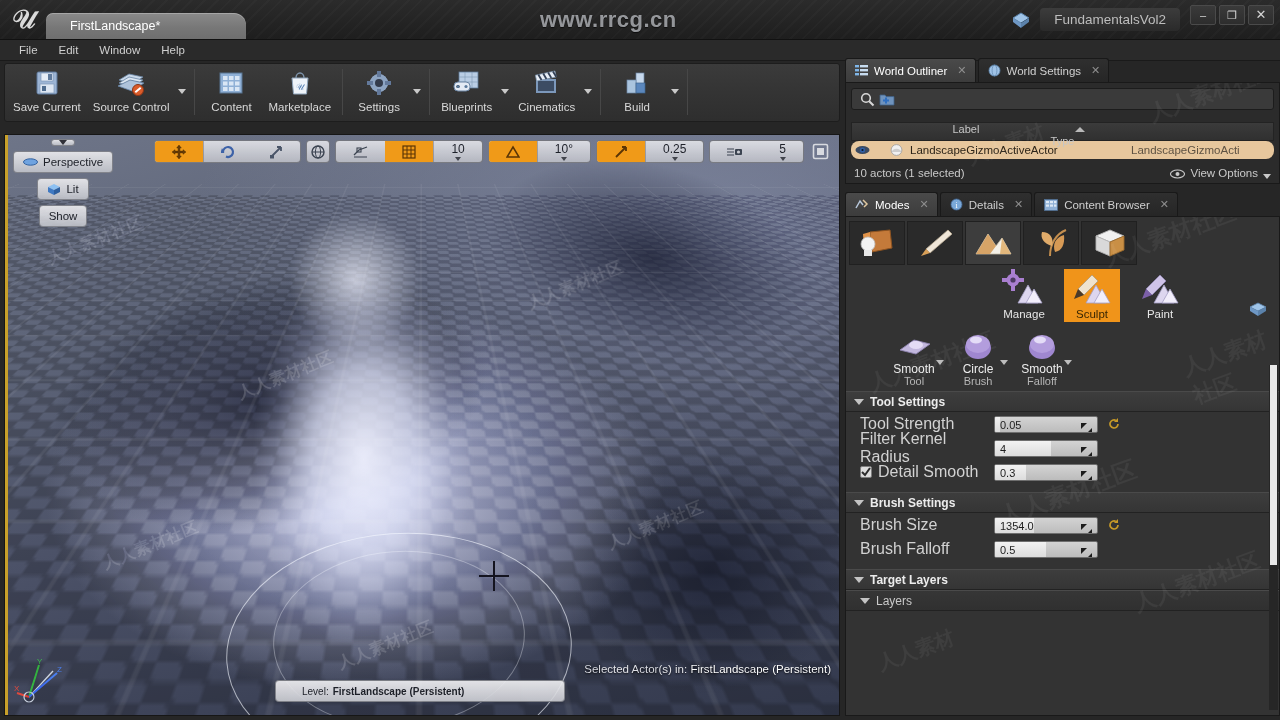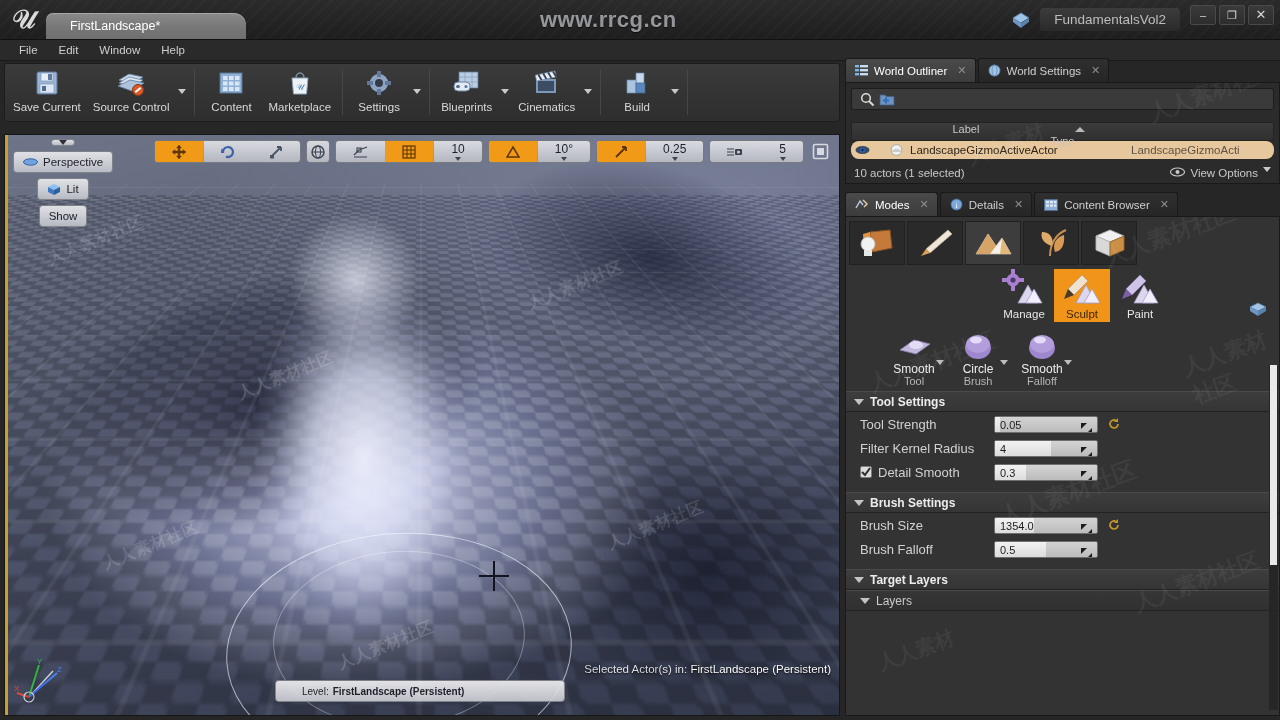--- a/index.html
+++ b/index.html
@@ -273,33 +273,33 @@
     display:flex; align-items:center; height:18px; margin:0 5px;
     background:#e7c79d; color:#2c2418; font-size:11.5px;border-radius:8px;
   }
   .outl-row .eye { width:22px; display:flex; align-items:center; justify-content:center; }
   .outl-row .lbl { width:258px; display:flex; align-items:center; gap:6px; }
   .outl-row .typ { flex:1; color:#5f5343; overflow:hidden; white-space:nowrap; }
   .outl-foot {
     display:flex; align-items:center; justify-content:space-between;
     height:22px; margin:3px 8px 0 8px; color:#c9c9c9; font-size:11.5px;
   }
-  .outl-foot .vo { display:flex; align-items:flex-start; gap:5px; }
+  .outl-foot .vo { display:flex; align-items:flex-end; gap:5px; }
 
   .modes { top:192px; height:524px; }
   .modes-body { background:#333333; border:1px solid #191919; height:500px; position:relative; overflow:hidden;}
 
   .mode-icons { display:flex; gap:2px; padding:4px 3px 0 3px; }
   .mode-ic {
     width:56px; height:44px; background:#2a2a2a; border:1px solid #202020;
     display:flex; align-items:center; justify-content:center;
   }
   .mode-ic.sel { background:#3d3d3d; }
 
-  .lsmodes { display:flex; align-items:flex-end; gap:2px; padding:4px 0 0 150px; position:relative; }
+  .lsmodes { display:flex; align-items:flex-end; gap:12px; padding:4px 0 0 150px; position:relative; }
   .lsmode {
     width:56px; padding-bottom:2px;
     display:flex; flex-direction:column; align-items:center;
   }
   .lsmode.active { background:#f0941a; }
   .lsmode .t { font-size:11.5px; color:#e6e6e6; margin-top:-1px; }
   .lsmode.active .t { color:#3a2703; }
   .tri-right { position:absolute; right:10px; bottom:2px; width:22px; height:22px; }
 
   .tools-row { display:flex; gap:0px; padding:8px 0 4px 36px; align-items:flex-start; }
@@ -312,21 +312,21 @@
   .section-hdr {
     display:flex; align-items:center; gap:6px; height:21px;
     background: linear-gradient(180deg,#3d3d3d,#353535);
     border-top:1px solid #4a4a4a; border-bottom:1px solid #222;
     padding-left:8px; color:#ececec; font-size:12px; font-weight:bold;
   }
   .section-hdr.sub { font-weight:normal; color:#cacaca; background:linear-gradient(180deg,#363636,#303030); padding-left:14px;}
   .tri { width:0;height:0; border-left:5px solid transparent;border-right:5px solid transparent;border-top:6px solid #c4c4c4; }
 
   .prop-row { display:flex; align-items:center; height:24px; padding-left:14px; }
-  .prop-row .pl { width:134px; color:#d2d2d2; font-size:13px; display:flex; align-items:center; gap:6px;}
+  .prop-row .pl { width:134px; color:#d2d2d2; font-size:16px; display:flex; align-items:center; gap:6px;}
   .prop-row .pchk {
     width:12px; height:12px; background:#dcdcdc; border:1px solid #7d7d7d; border-radius:2px;
     display:flex; align-items:center; justify-content:center;
   }
   .numfield {
     position:relative; width:104px; height:17px;
     background: linear-gradient(180deg,#d3d3d3,#bcbcbc);
     border:1px solid #6e6e6e; border-radius:2px; overflow:hidden;
   }
   .numfield .fill {

